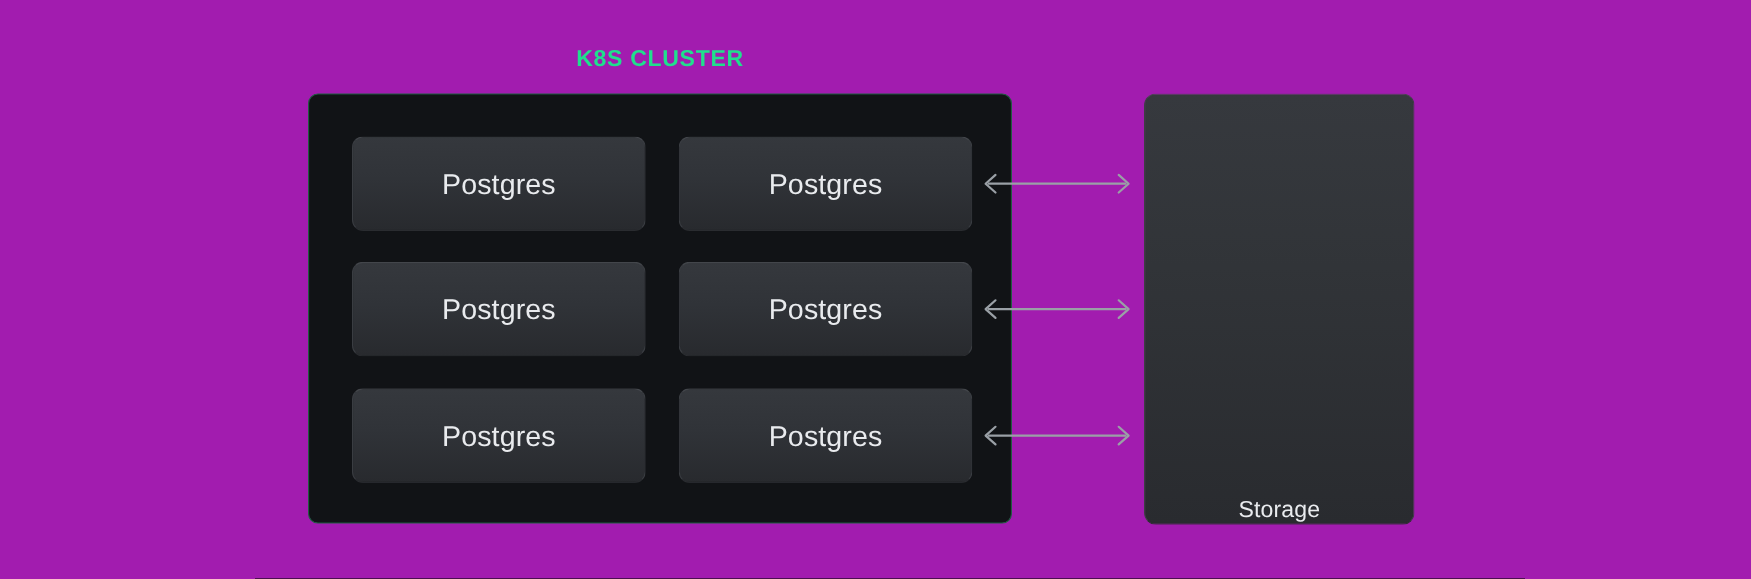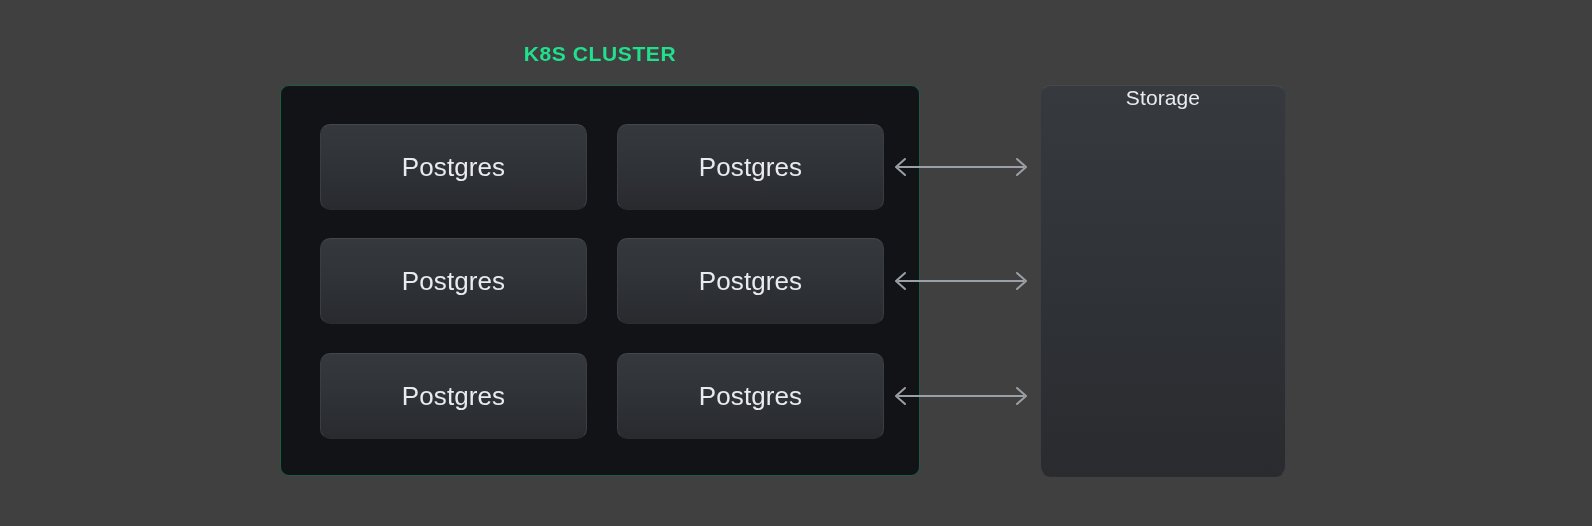--- a/index.html
+++ b/index.html
@@ -9,21 +9,21 @@
   }
   body {
     font-family: "Liberation Sans", sans-serif;
     -webkit-font-smoothing: antialiased;
   }
 
   #stage {
     position: relative;
     width: 1592px;
     height: 526px;
-    background: #404040;
+    background: #a21caf;
     overflow: hidden;
   }
 
   
   .cluster-title {
     position: absolute;
     left: 280px;
     top: 40px;
     width: 640px;
     text-align: center;
@@ -85,21 +85,21 @@
     width: 246px;
     height: 392px;
     box-sizing: border-box;
     border-radius: 11px;
     border: 1px solid #45484d;
     border-bottom-color: #2c2e32;
     border-left-color: #3c3f44;
     border-right-color: #3c3f44;
     background: linear-gradient(180deg, #36393e 0%, #313438 40%, #292b2f 100%);
     display: flex;
-    align-items: flex-start;
+    align-items: flex-end;
     justify-content: center;
     color: #e9ebee;
     font-size: 21px;
     letter-spacing: 0.1px;
   }
 
   
   .connector {
     position: absolute;
     left: 890px;

